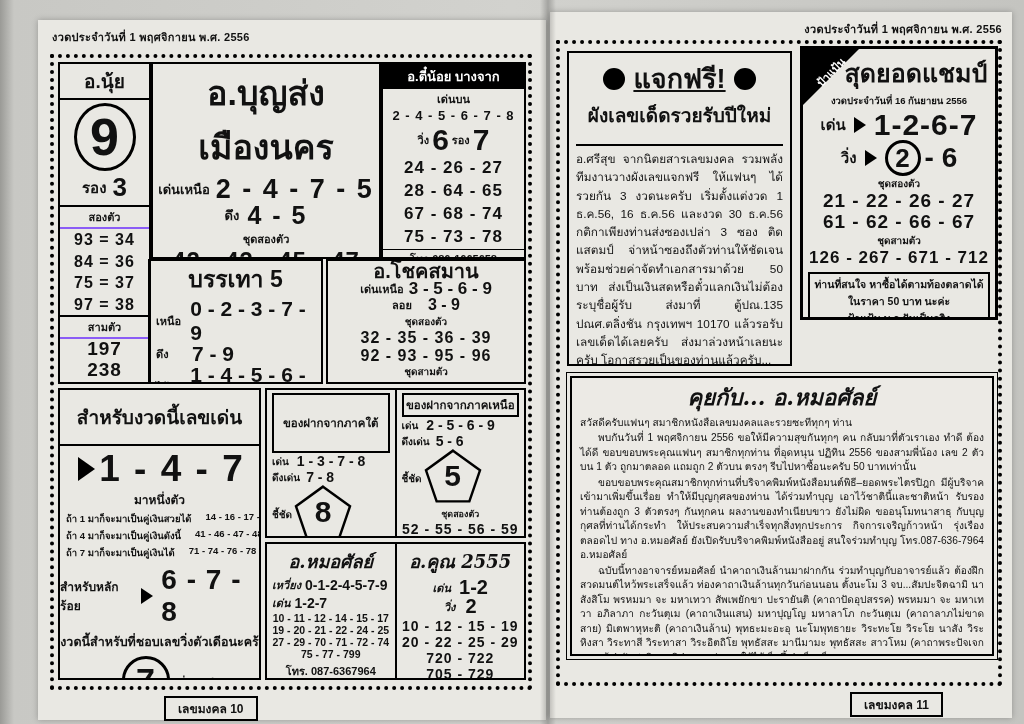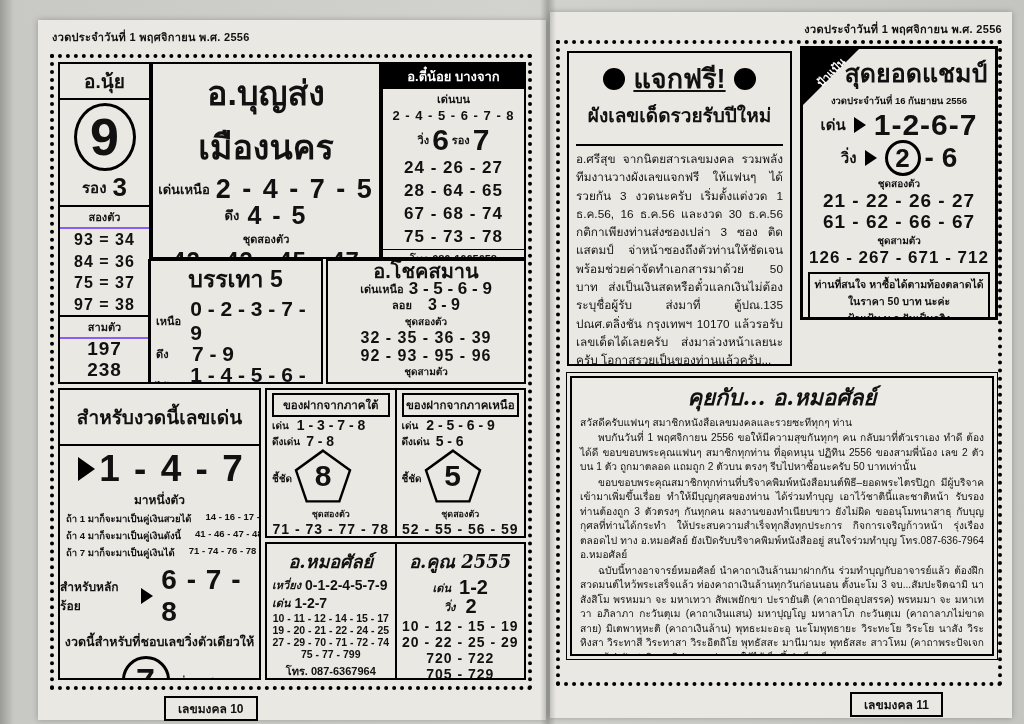--- a/index.html
+++ b/index.html
@@ -157,33 +157,33 @@
         </div>
         <div class="f-row" style="margin:2px 6px 0; font-size:9.5px; justify-content:space-between;">
           <span>ถ้า 7 มาก็จะมาเป็นคู่เงินได้</span>
           <span>71 - 74 - 76 - 78</span>
         </div>
         <div class="flexr" style="justify-content:center; gap:4px; margin-top:4px;">
           <span class="b" style="font-size:12px;">สำหรับหลักร้อย</span>
           <span class="arrow smallA"></span>
           <span class="b" style="font-size:28px; letter-spacing:1px;">6 - 7 - 8</span>
         </div>
-        <div class="ctr b" style="font-size:12.5px; margin-top:4px;">งวดนี้สำหรับที่ชอบเลขวิ่งตัวเดียวให้</div>
+        <div class="ctr b" style="font-size:12.5px; margin-top:4px;">งวดนี้สำหรับที่ชอบเลขวิ่งตัวเดีอนะคร้</div>
         <div class="flexr" style="justify-content:center; gap:8px; margin-top:4px;">
           <span class="b" style="font-size:12px;">ลอย</span>
           <span class="circle" style="width:48px; height:48px; font-size:34px;">7</span>
           <span class="b" style="font-size:12px;">น่าจะสวย</span>
         </div>
 
       </div>
 
       <div class="box" style="left:211px; top:330px; width:261px; height:150px;">
         <div class="split2">
           <div>
-            <div class="ctr b" style="font-size:11.5px; border:2px solid #000; padding:1px 0;">ของฝากจากภาคใต้</div>
+            <div class="ctr b" style="font-size:11.5px; border:2px solid #000; padding:19px 0;">ของฝากจากภาคใต้</div>
             <div class="flexr" style="gap:8px;">
                 <span class="b" style="font-size:10px;">เด่น</span>
               <span class="b" style="font-size:14px;">1 - 3 - 7 - 8</span>
               </div>
             <div class="flexr" style="gap:6px;">
                 <span class="b" style="font-size:10px;">ดึงเด่น</span>
               <span class="b" style="font-size:14px;">7 - 8</span>
               </div>
             <div class="flexr" style="gap:2px;">
               <span class="b" style="font-size:10px;">ชี้ชัด</span>

